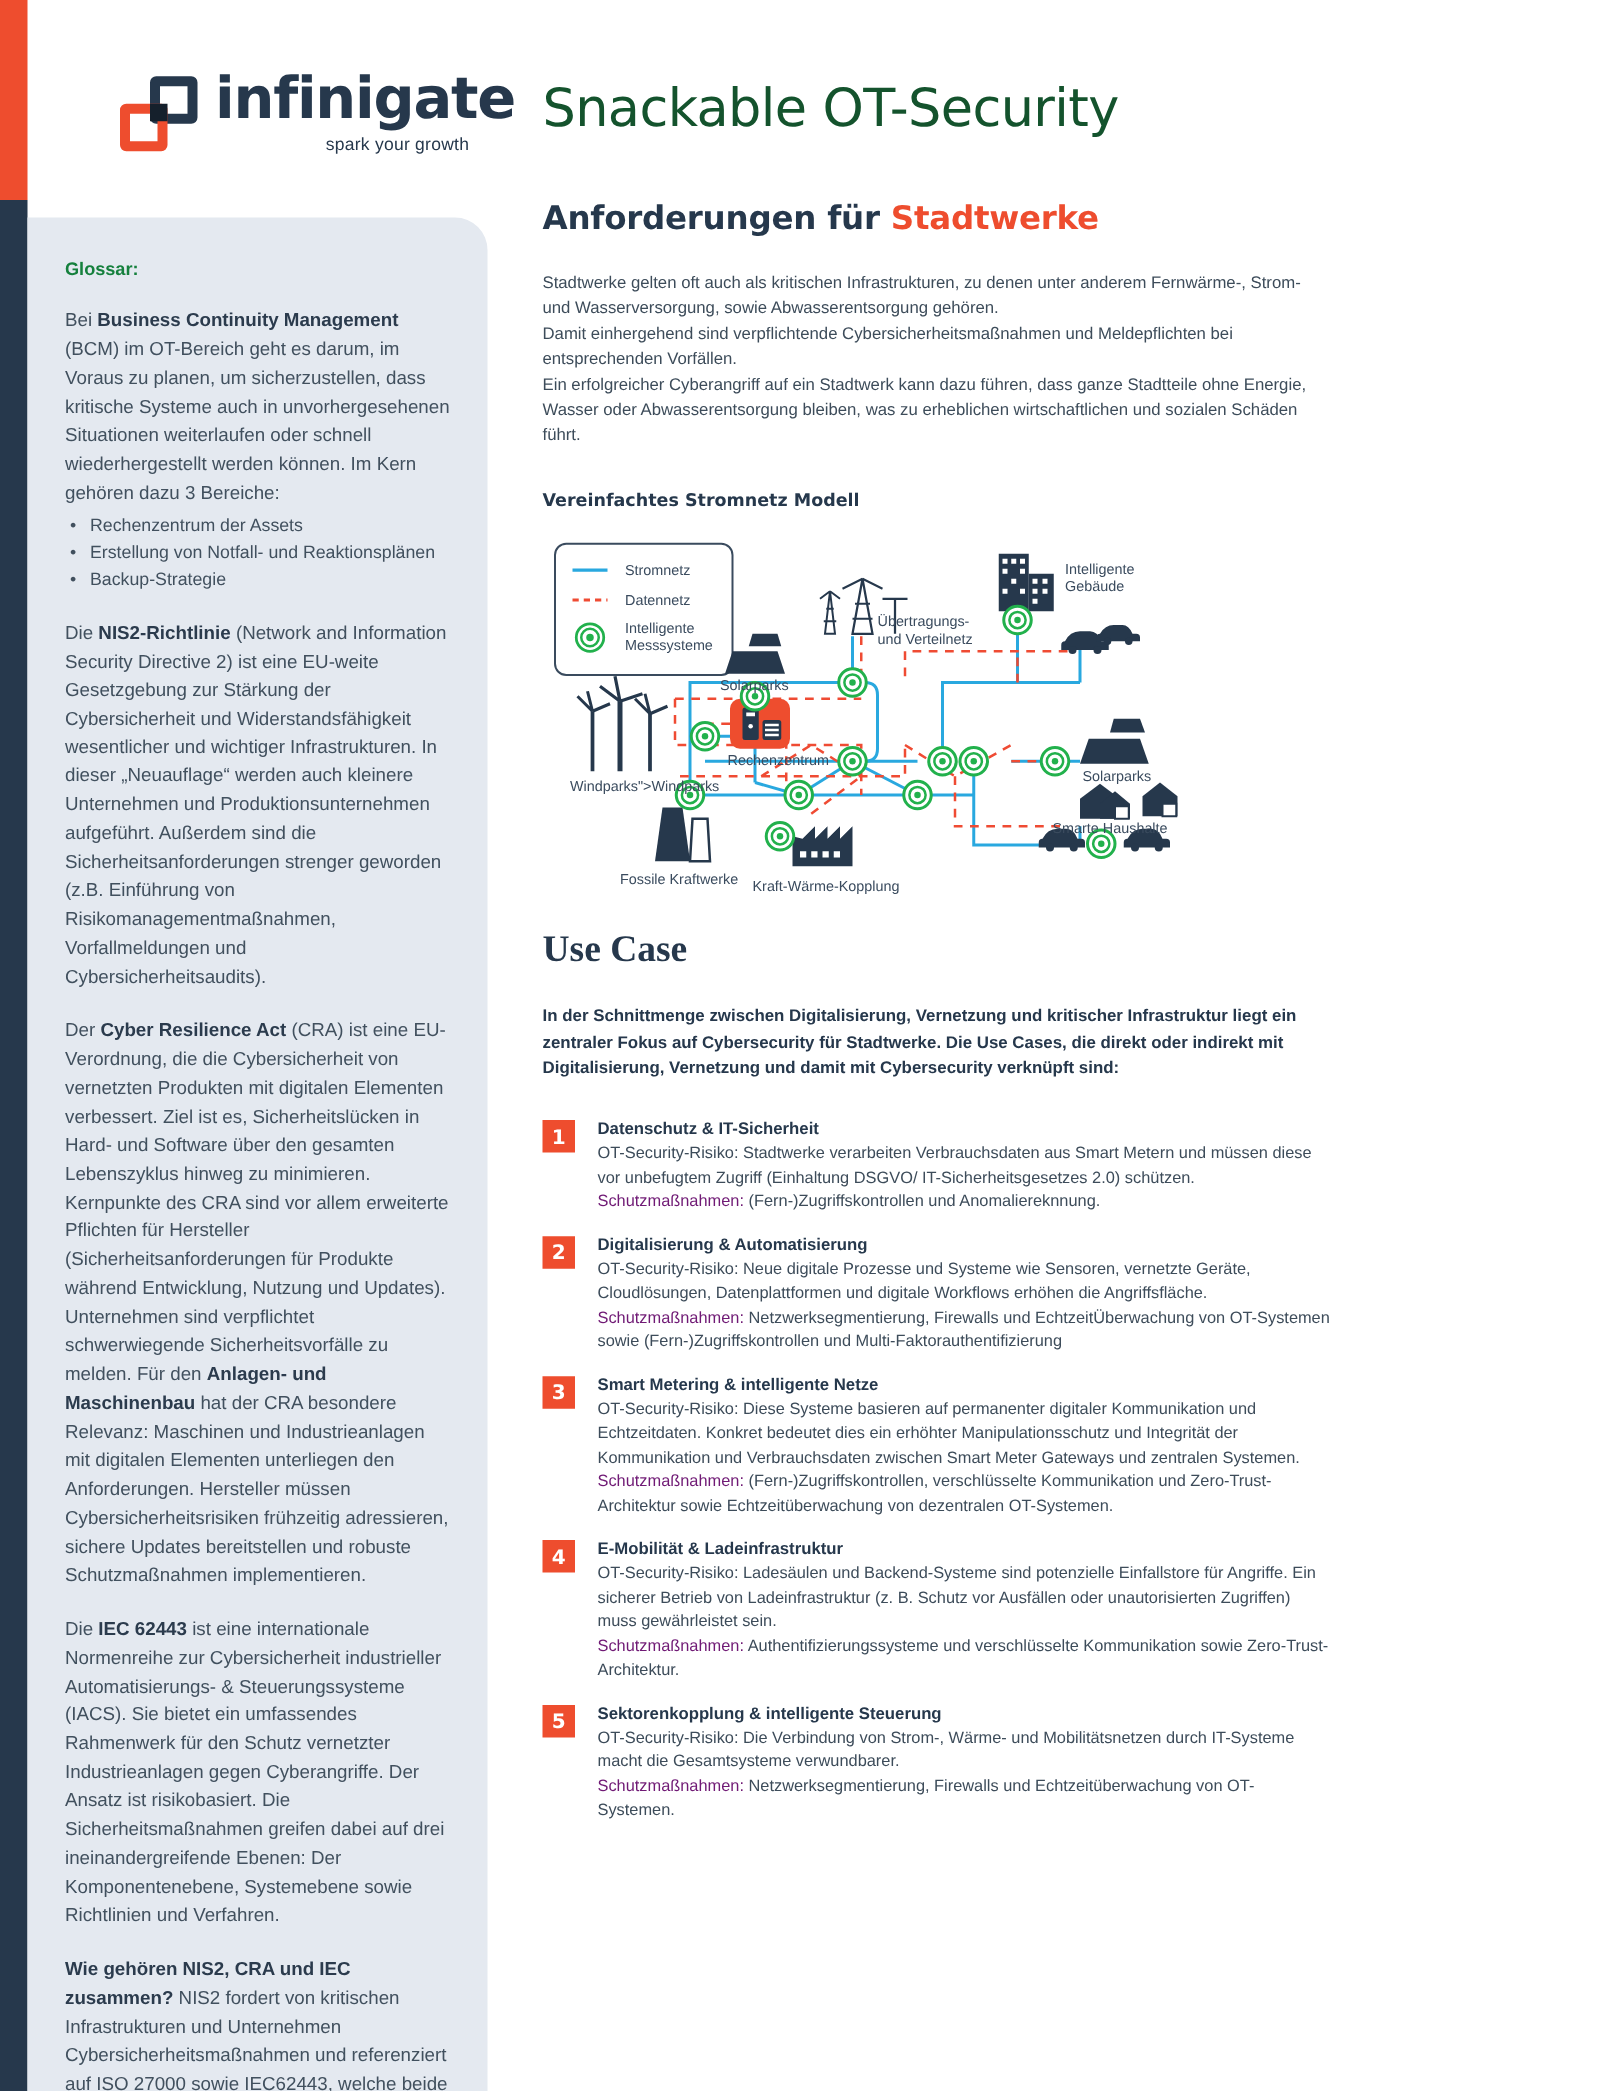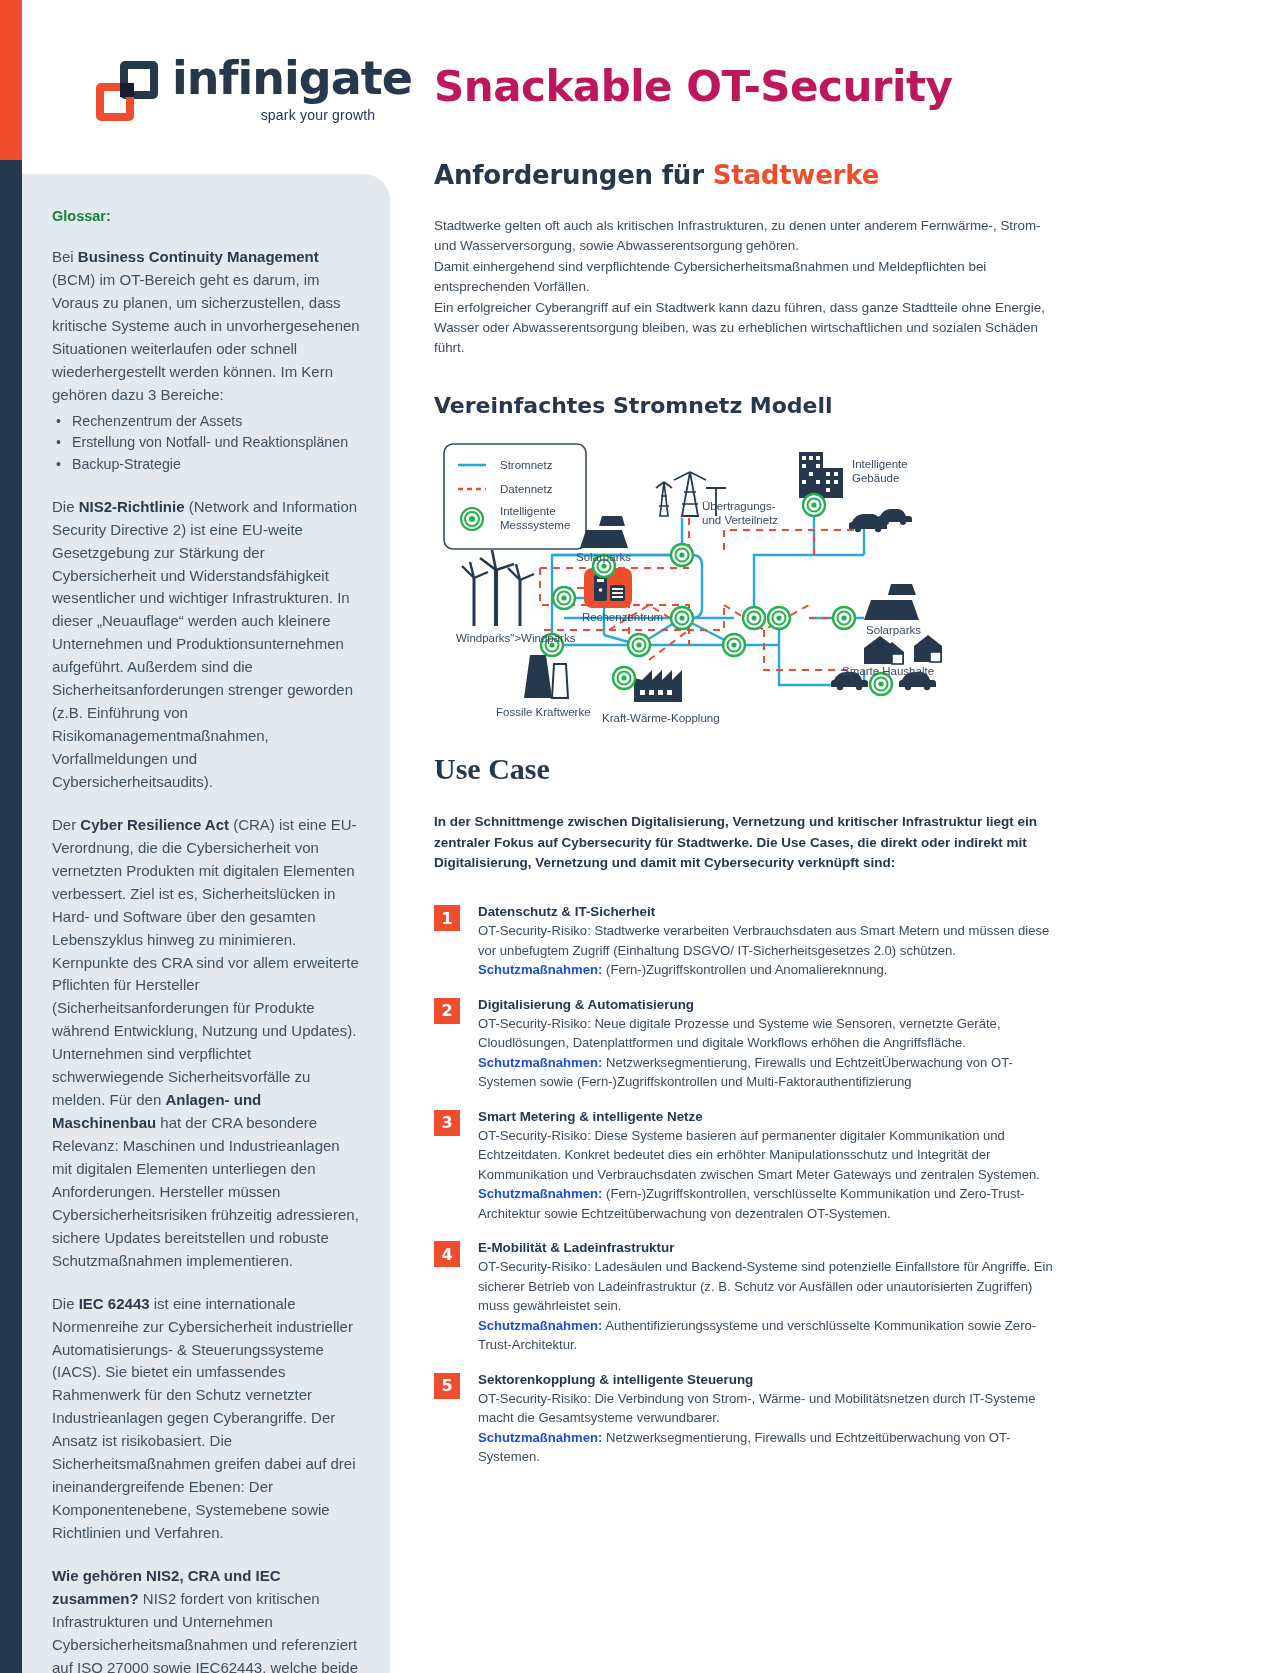--- a/index.html
+++ b/index.html
@@ -27,21 +27,21 @@
   .sq-dot{left:24px;top:22px;width:14px;height:14px;background:#15202c;border-radius:0;}
   .logo-text{margin-left:14px;}
   .logo-name{
     font-size:46px;font-weight:700;letter-spacing:-1px;color:#26384c;line-height:1;
     font-family:"DejaVu Sans", sans-serif;
   }
   .logo-tag{font-size:14px;color:#26384c;margin-top:6px;margin-left:52px;letter-spacing:.2px;}
   
   .main-title{
     position:absolute;left:434px;top:62px;
-    font-size:42px;font-weight:700;color:#be185d;letter-spacing:-.5px;
+    font-size:42px;font-weight:400;color:#14532d;letter-spacing:-.5px;
     font-family:"DejaVu Sans", sans-serif;
   }
   
   .sidebar{
     position:absolute;left:22px;top:174px;width:368px;height:1499px;
     background:#e4e9f0;border-top-right-radius:26px;
     padding:34px 28px 20px 30px;
   }
   .glossar-head{font-size:14.5px;font-weight:700;color:#15803d;margin-bottom:22px;}
   .side-p{font-size:15px;line-height:1.53;color:#41505e;margin-bottom:20px;}
@@ -51,42 +51,42 @@
   .side-ul li::before{content:"\2022";position:absolute;left:4px;color:#41505e;}
   
   .main{position:absolute;left:434px;top:160px;width:630px;}
   .h2{
     font-size:26px;font-weight:700;color:#26384c;margin-bottom:26px;letter-spacing:-.2px;
     font-family:"DejaVu Sans", sans-serif;
   }
   .h2 .hl{color:#ee4d2e;}
   .body-p{font-size:13.4px;line-height:1.52;color:#3d4c5a;}
   .h3{
-    font-size:22px;font-weight:700;color:#26384c;margin-top:34px;margin-bottom:12px;
+    font-size:14px;font-weight:700;color:#26384c;margin-top:34px;margin-bottom:12px;
     font-family:"DejaVu Sans", sans-serif;
   }
   .h2-usecase{
     font-size:30px;font-weight:700;color:#26384c;margin-top:12px;margin-bottom:26px;
     font-family:Liberation Serif, serif;
   }
   .intro-bold{font-size:13.5px;line-height:1.55;color:#26384c;font-weight:700;margin-bottom:30px;}
   
   .diagram{position:relative;width:640px;height:310px;margin-top:4px;}
   .diagram svg{display:block;}
   
   .uc{display:flex;margin-bottom:17px;}
   .uc-num{
     flex:0 0 26px;width:26px;height:26px;background:#ee4d2e;color:#fff;
     font-size:16px;font-weight:700;display:flex;align-items:center;justify-content:center;
     margin-right:18px;margin-top:1px;font-family:"DejaVu Sans", sans-serif;
   }
   .uc-body{flex:1;}
   .uc-title{font-size:13.4px;font-weight:700;color:#26384c;margin-bottom:2px;}
   .uc-text{font-size:13.1px;line-height:1.49;color:#3d4c5a;}
-  .uc-text b{font-weight:700;color:#1d4ed8;}
+  .uc-text b{font-weight:400;color:#701a75;}
 </style>
 </head>
 <body>
 
 <div class="accent-orange"></div>
 <div class="accent-navy"></div>
 
 <div class="logo-wrap">
   <div class="logo-mark">
     <span class="sq sq-navy"></span>

